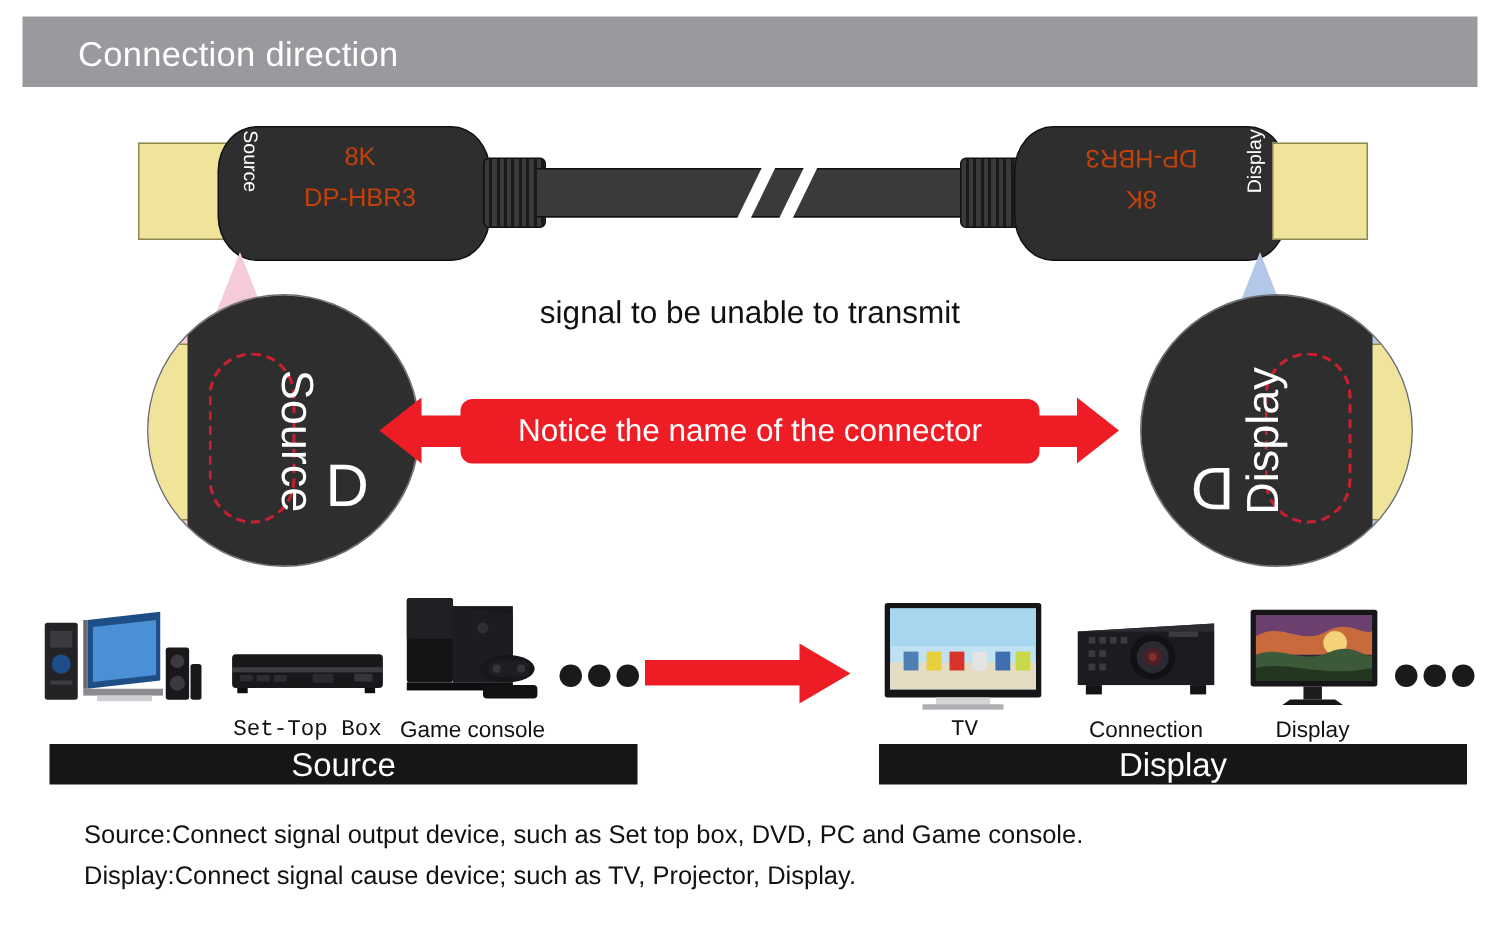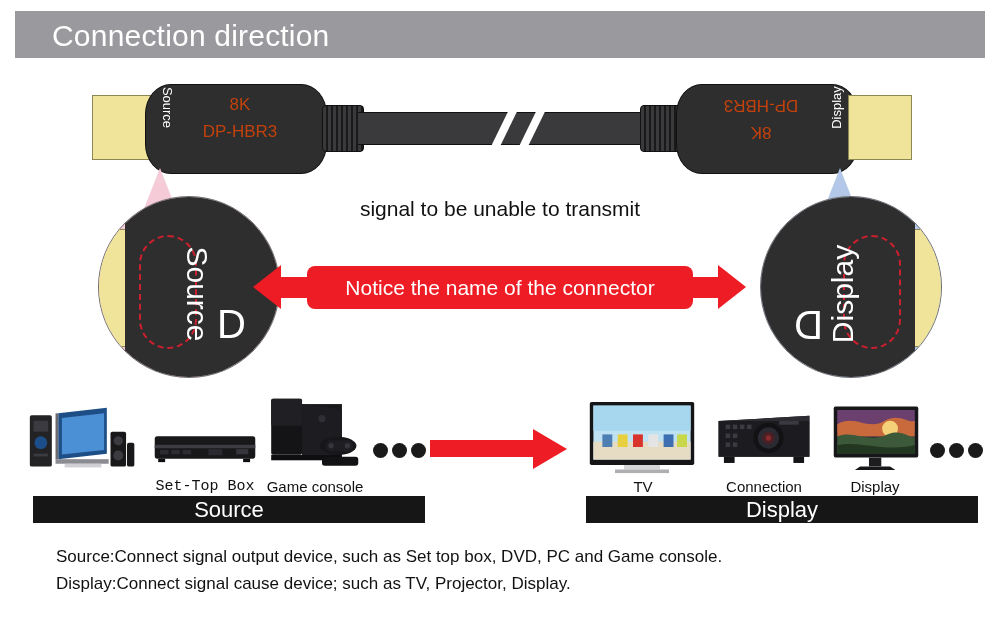--- a/index.html
+++ b/index.html
@@ -4,21 +4,21 @@
 <style>
   html,body{margin:0;padding:0;background:#ffffff;}
   body{width:1000px;height:619px;position:relative;overflow:hidden;
        font-family:"Liberation Sans","DejaVu Sans",sans-serif;}
 
   .abs{position:absolute;}
 
   
   #header-bar{left:15px;top:11px;width:970px;height:47px;background:#9a9a9e;}
   #header-title{left:52px;top:18px;width:700px;height:36px;color:#fff;
-       font-size:30px;line-height:36px;letter-spacing:.2px;white-space:nowrap;}
+       font-size:23px;line-height:36px;letter-spacing:.2px;white-space:nowrap;}
 
   
   .gold-plug{background:#efe49a;border:1.5px solid #8d8756;}
   .shell{background:#2e2e2e;border:1.5px solid #111;border-radius:26px/30px;}
   .shell-label{color:#c2410c;text-align:center;white-space:nowrap;}
   .side-label{color:#fff;font-size:13px;white-space:nowrap;}
 
   .cablebody{background:#3a3a3c;border-top:1.5px solid #111;border-bottom:1.5px solid #111;}
   .strain{background:#3a3a3c;border:1.5px solid #111;border-radius:4px;
      background-image:repeating-linear-gradient(to right,#3a3a3c 0 3px,#19191a 3px 5px);}
@@ -184,21 +184,21 @@
     <rect x="16" y="38" width="11" height="14" fill="#4d7fb5"></rect>
     <rect x="33" y="38" width="11" height="14" fill="#e8cf3e"></rect>
     <rect x="50" y="38" width="11" height="14" fill="#d8342c"></rect>
     <rect x="67" y="38" width="11" height="14" fill="#e4e4e4"></rect>
     <rect x="84" y="38" width="11" height="14" fill="#3e6fb0"></rect>
     <rect x="99" y="38" width="11" height="14" fill="#c8d84a"></rect>
   </g>
   <rect x="40" y="72" width="40" height="5" fill="#d5d5d8"></rect>
   <rect x="30" y="77" width="60" height="4" fill="#aeaeb3"></rect>
 </svg>
-<div class="dev-label" style="left:608px;top:478px;width:70px;">TV</div>
+<div class="dev-label" style="left:608px;top:478px;width:70px;font-family:Liberation Mono, monospace;">TV</div>
 
 <svg class="abs" viewBox="0 0 110 66" style="left:715px;top:408px;width:98px;height:60px;">
   <path d="M4 14 L106 8 L106 54 L4 54 Z" fill="#202024"></path>
   <rect x="4" y="14" width="102" height="40" fill="#1c1c20"></rect>
   <path d="M4 14 L106 8 L106 14 Z" fill="#2c2c32"></path>
   <circle cx="60" cy="33" r="17" fill="#121214"></circle>
   <circle cx="60" cy="33" r="12" fill="#2a2a33"></circle>
   <circle cx="60" cy="33" r="7" fill="#4a2026"></circle>
   <circle cx="60" cy="33" r="3" fill="#8a2b2b"></circle>
   <g fill="#3a3a42">

